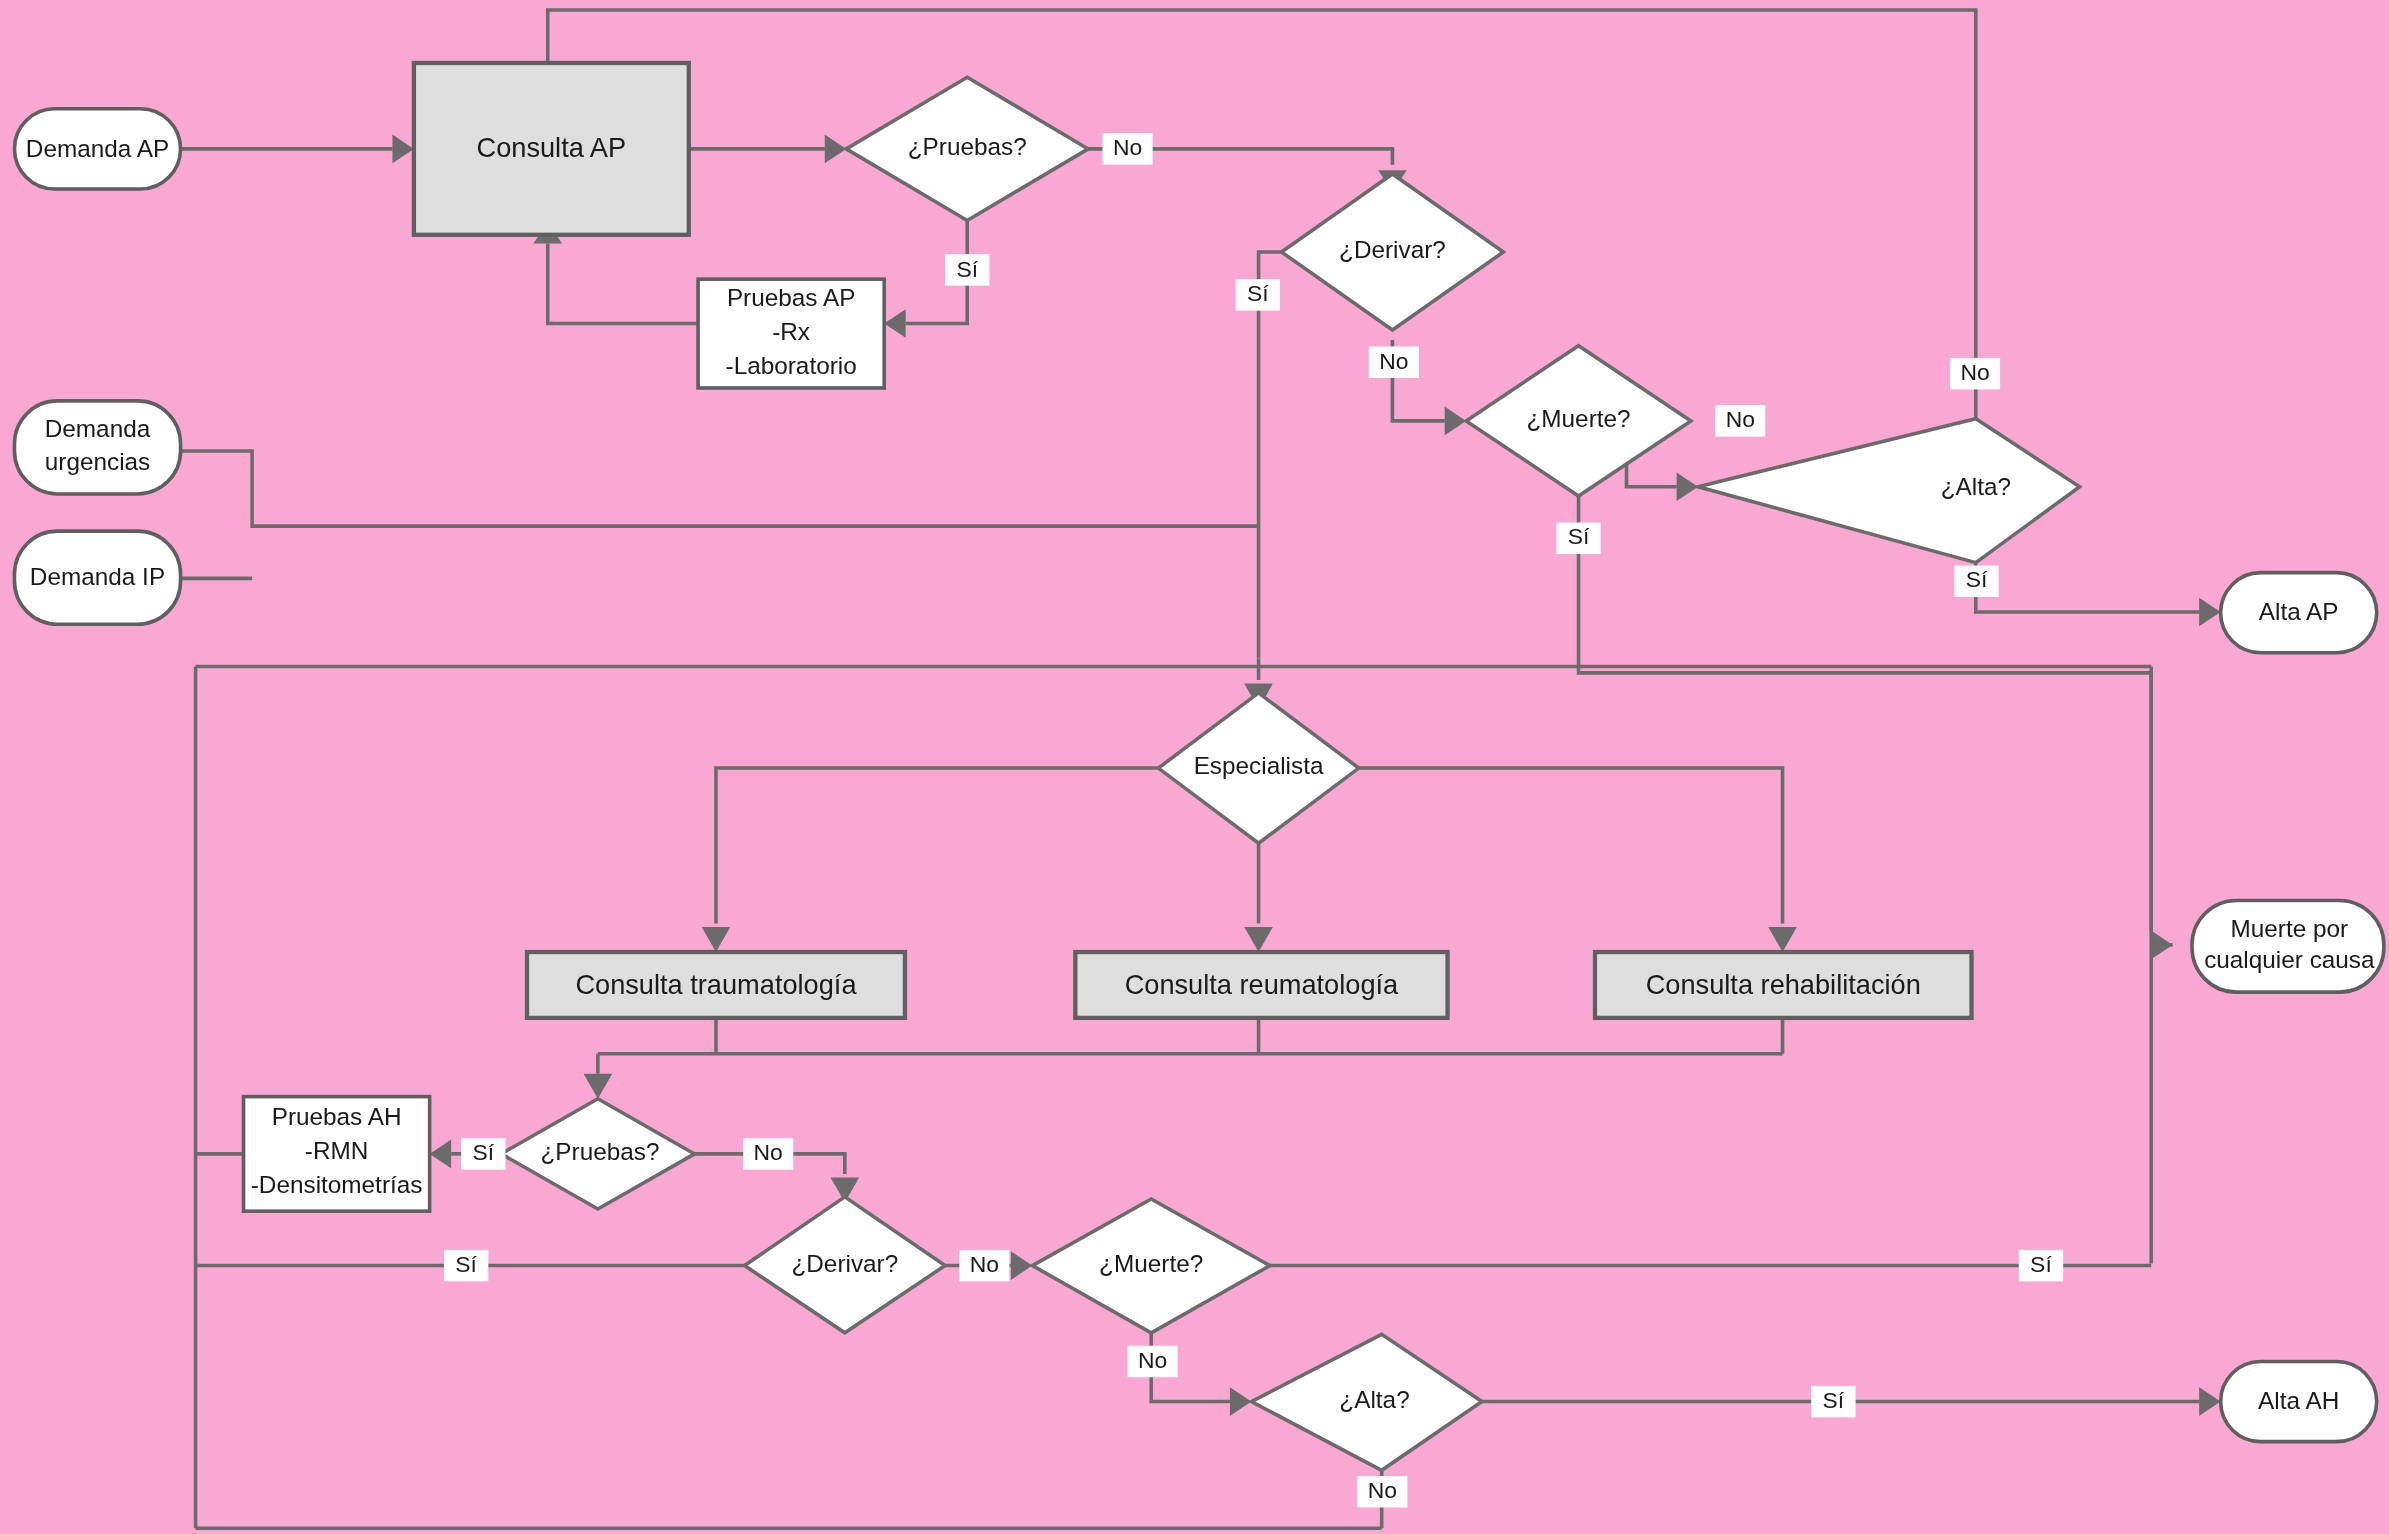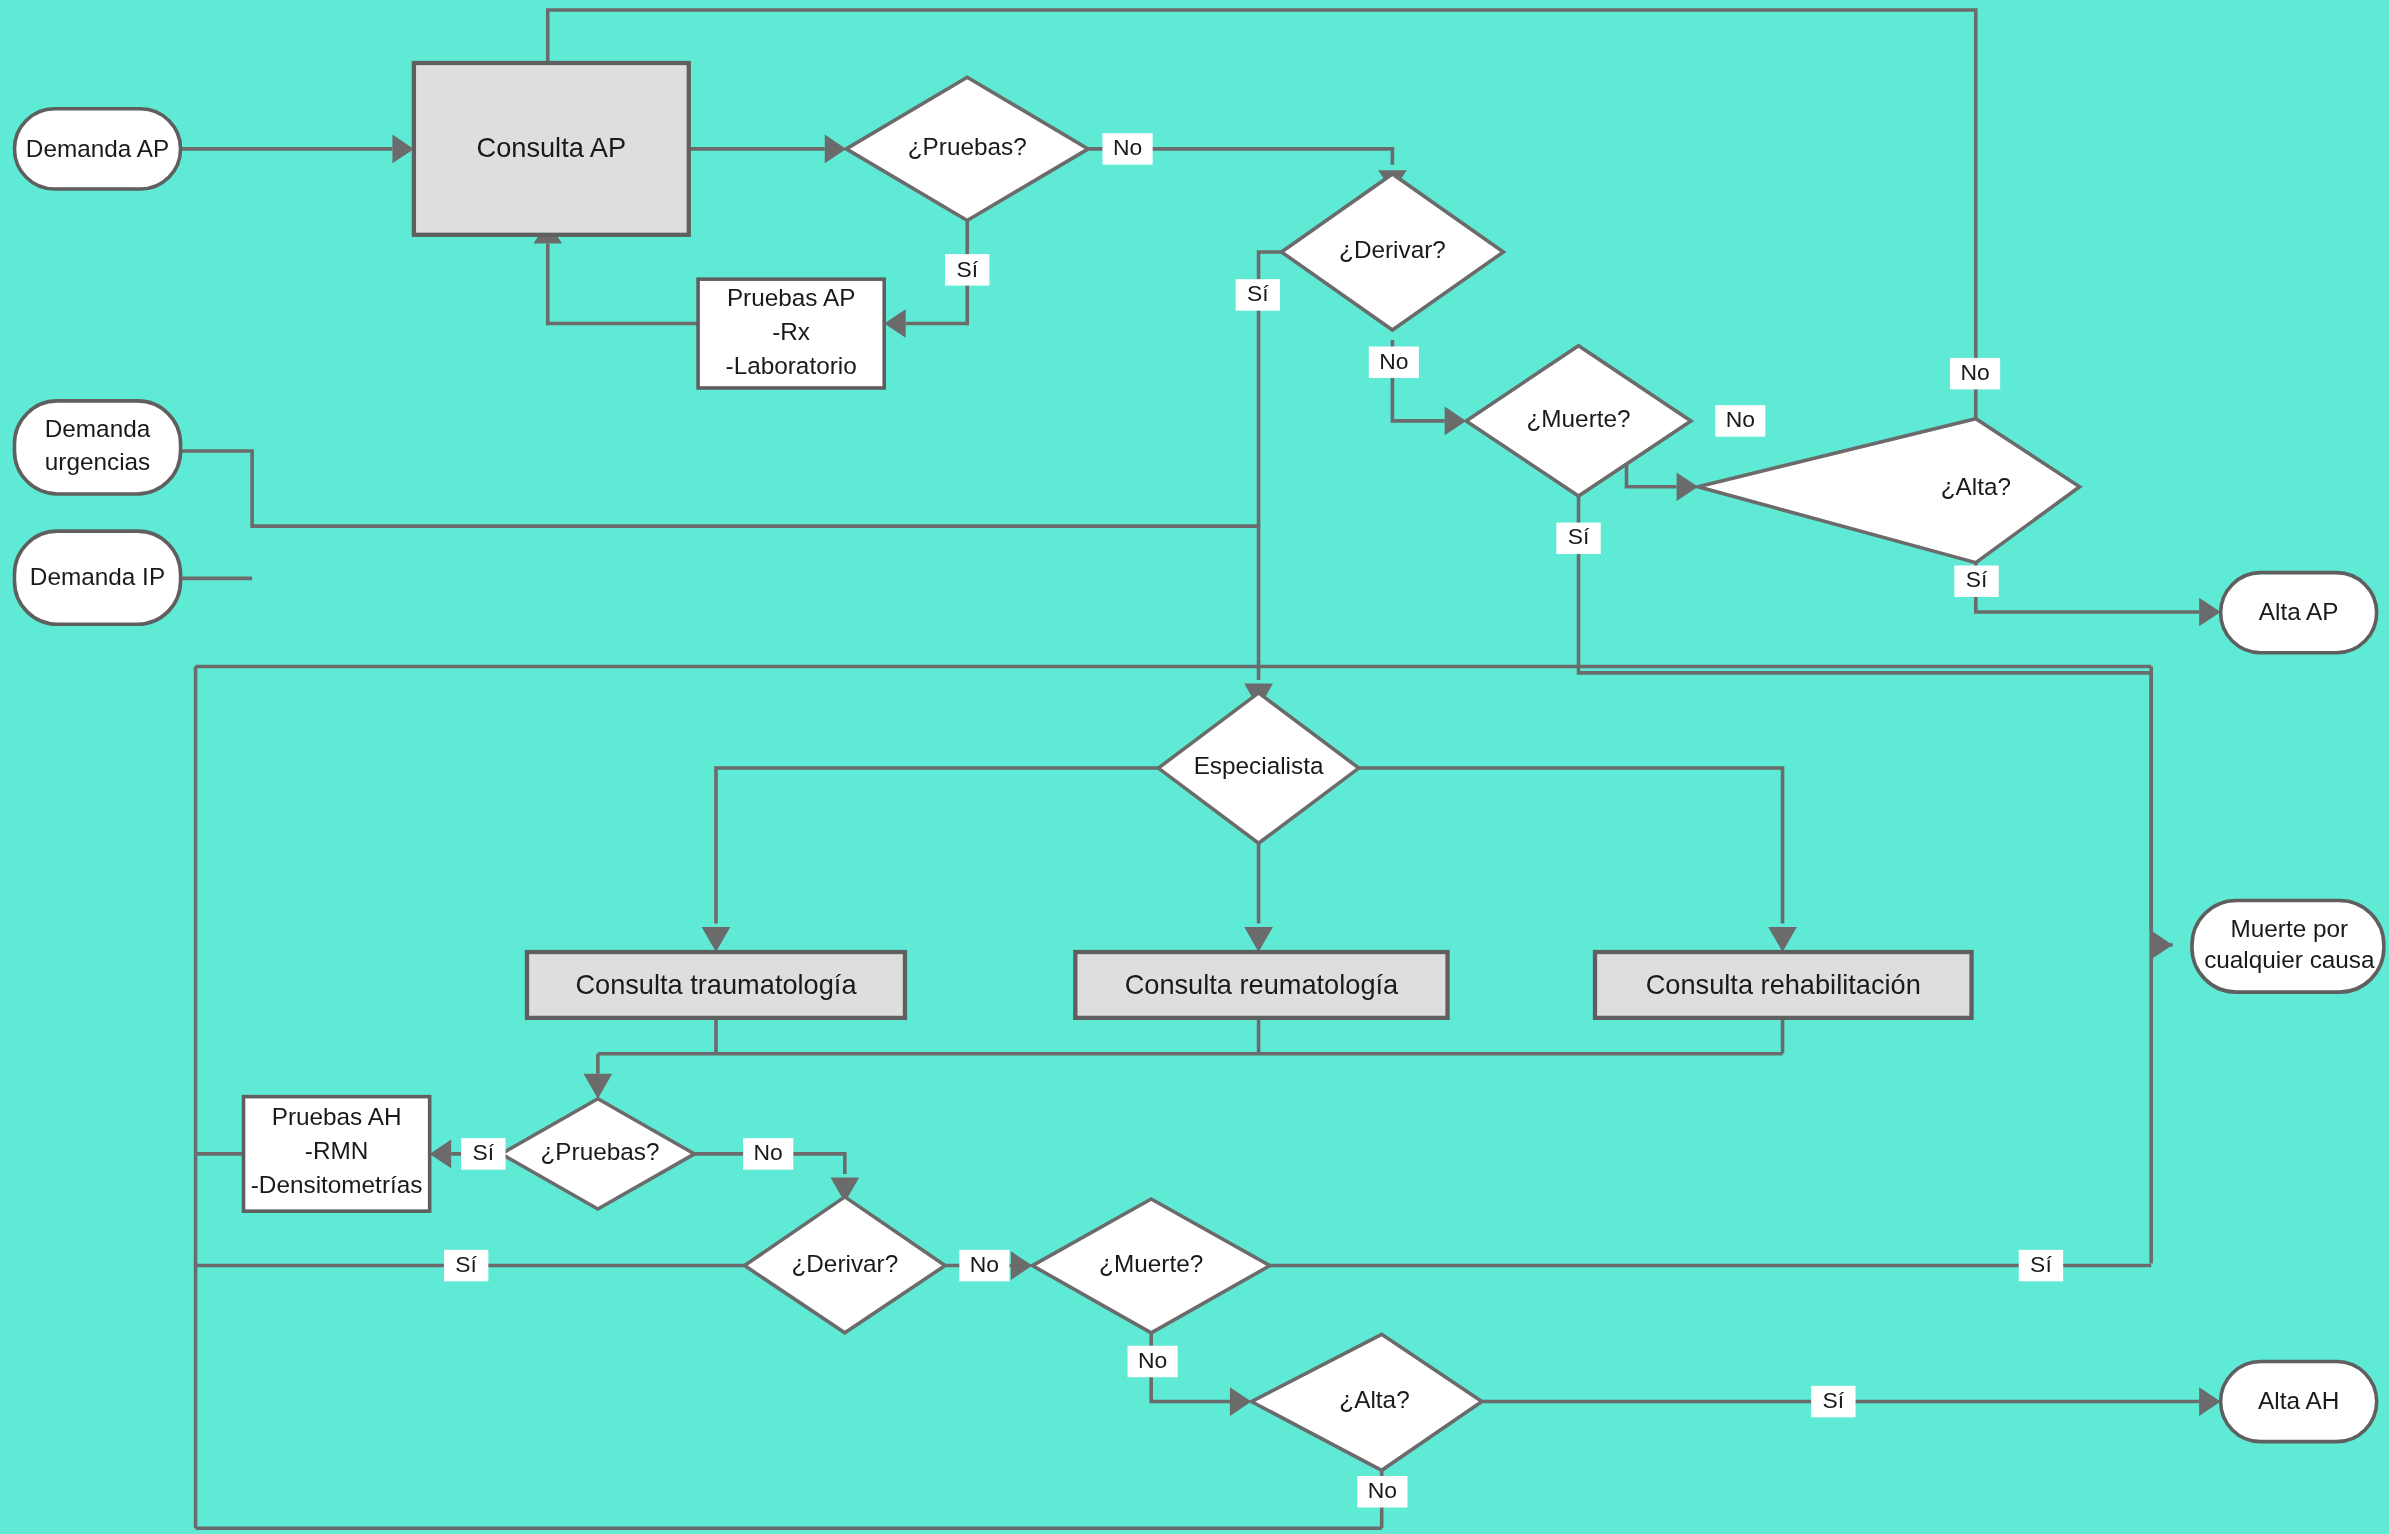--- a/index.html
+++ b/index.html
@@ -4,21 +4,21 @@
 <style>
   html, body {
     margin: 0;
     padding: 0;
     background: #ffffff;
   }
   #flow-root {
     position: relative;
     width: 2389px;
     height: 1534px;
-    background: #5eead4;
+    background: #f9a8d4;
     font-family: "Liberation Sans", sans-serif;
     text-align: right;
   }
   svg.flow-canvas {
     position: absolute;
     top: 0;
     left: 0;
     width: 2389px;
     height: 1534px;
     display: block;

